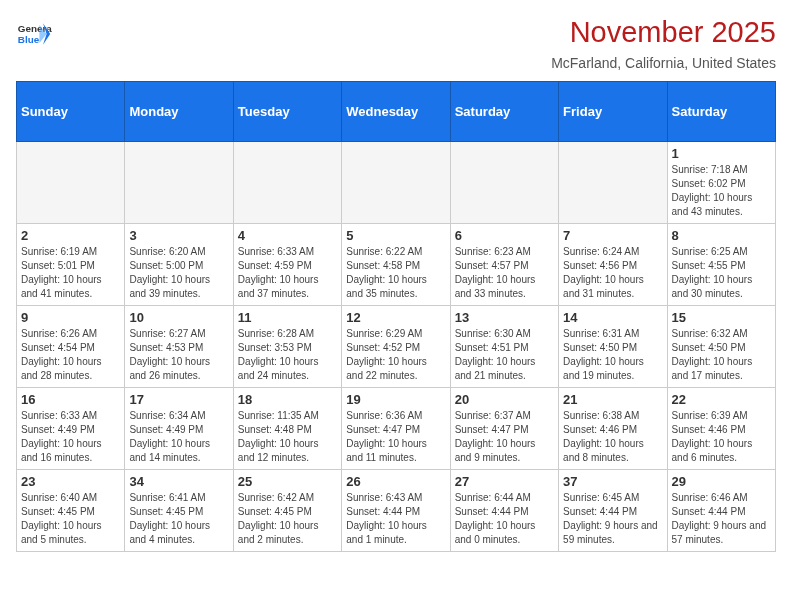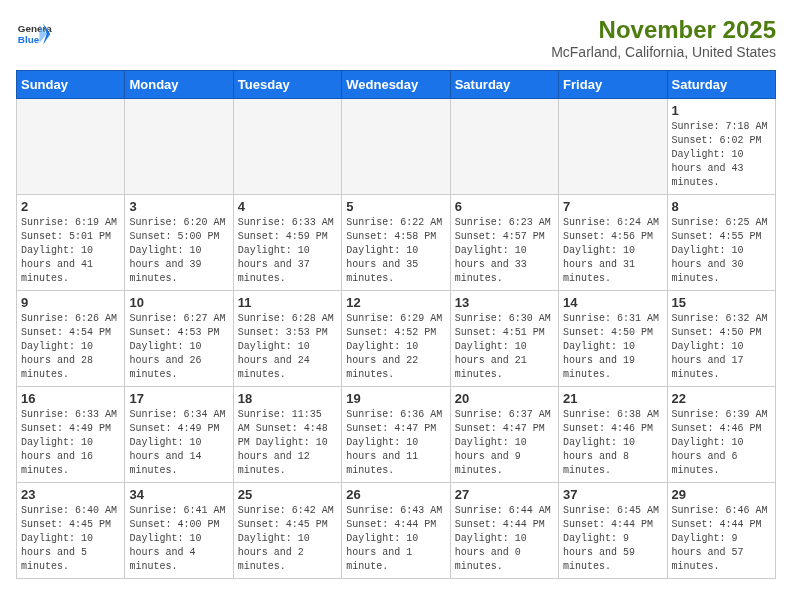--- a/index.html
+++ b/index.html
@@ -22,39 +22,40 @@
       gap: 4px;
     }
     .logo-icon {
       width: 36px;
       height: 36px;
     }
     .title-area {
       text-align: right;
     }
     .month-title {
-      font-size: 24px;
-      color: #4d7c0f;
-      font-weight: bold;
+      font-size: 29px;
+      color: #b91c1c;
+      font-weight: normal;
     }
     .location-title {
       font-size: 14px;
       color: #555;
+      margin-top: 6px;
     }
     .calendar {
       width: 100%;
       border-collapse: collapse;
       border: 1px solid #ccc;
     }
     .calendar th {
       background: #1a73e8;
       color: #fff;
       font-size: 13px;
       font-weight: bold;
-      padding: 6px 4px;
+      padding: 22px 4px;
       text-align: left;
       border: 1px solid #1558b0;
     }
     .calendar td {
       border: 1px solid #ccc;
       vertical-align: top;
       padding: 4px;
       min-height: 80px;
       width: 108px;
       background: #fff;
@@ -66,21 +67,20 @@
       font-size: 13px;
       font-weight: bold;
       color: #333;
       display: block;
       margin-bottom: 2px;
     }
     .day-info {
       font-size: 10px;
       color: #444;
       line-height: 1.4;
-      font-family: Liberation Mono, monospace;
     }
     .last-row td {
       min-height: 60px;
     }
   </style>
 </head>
 <body>
 
 <div class="header-area">
   <div class="logo">
@@ -259,21 +259,21 @@
       <tr>
         <td>
           <span class="day-number">23</span>
           <div class="day-info">Sunrise: 6:40 AM
 Sunset: 4:45 PM
 Daylight: 10 hours and 5 minutes.</div>
         </td>
         <td>
           <span class="day-number">34</span>
           <div class="day-info">Sunrise: 6:41 AM
-Sunset: 4:00 PM
+Sunset: 4:45 PM
 Daylight: 10 hours and 4 minutes.</div>
         </td>
         <td>
           <span class="day-number">25</span>
           <div class="day-info">Sunrise: 6:42 AM
 Sunset: 4:45 PM
 Daylight: 10 hours and 2 minutes.</div>
         </td>
         <td>
           <span class="day-number">26</span>

